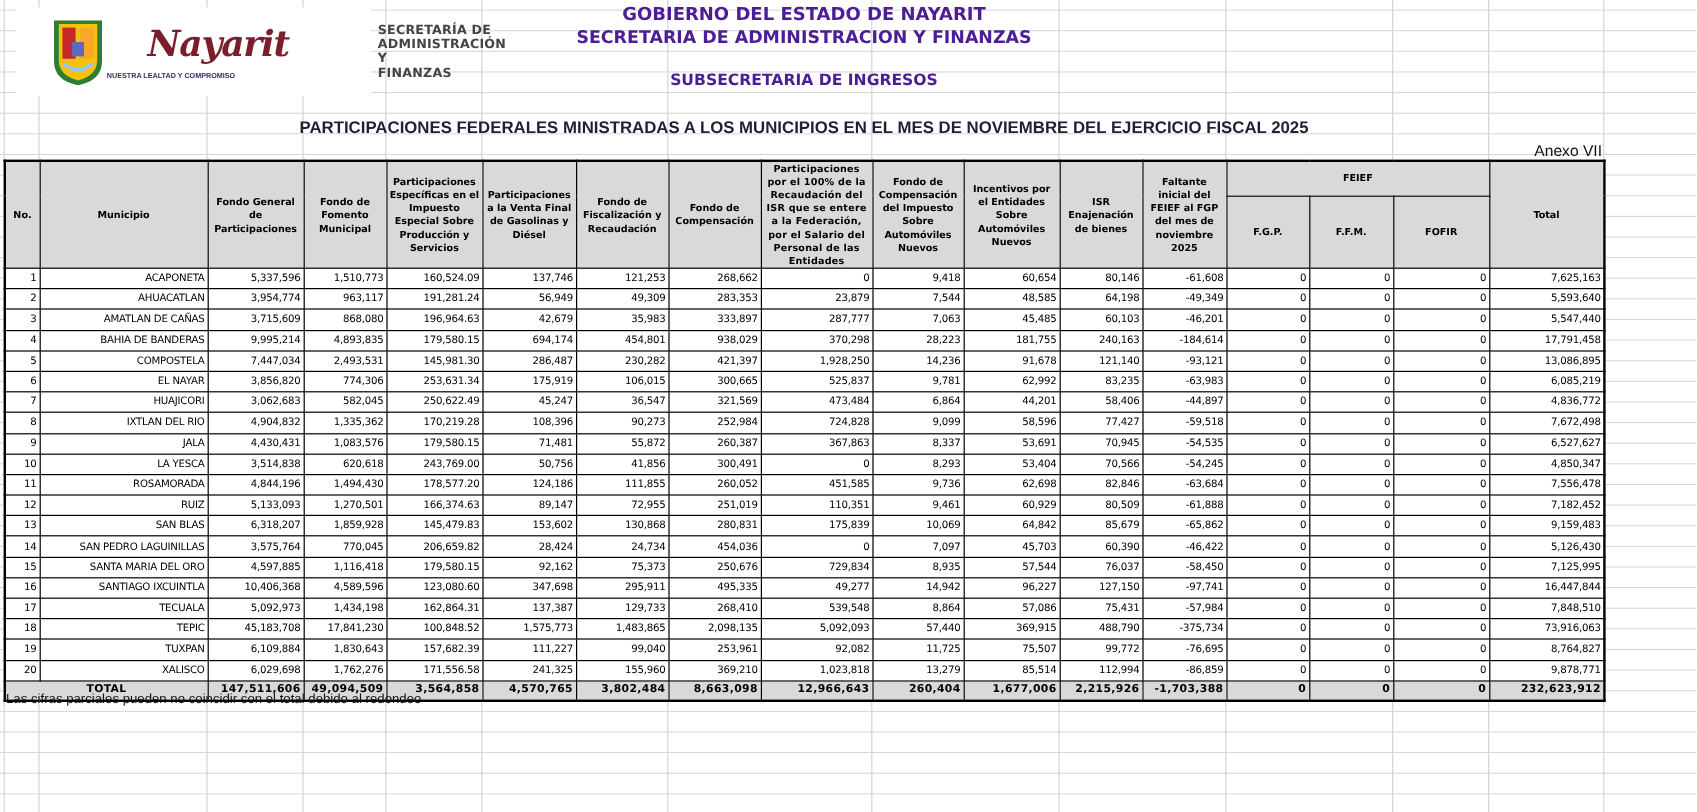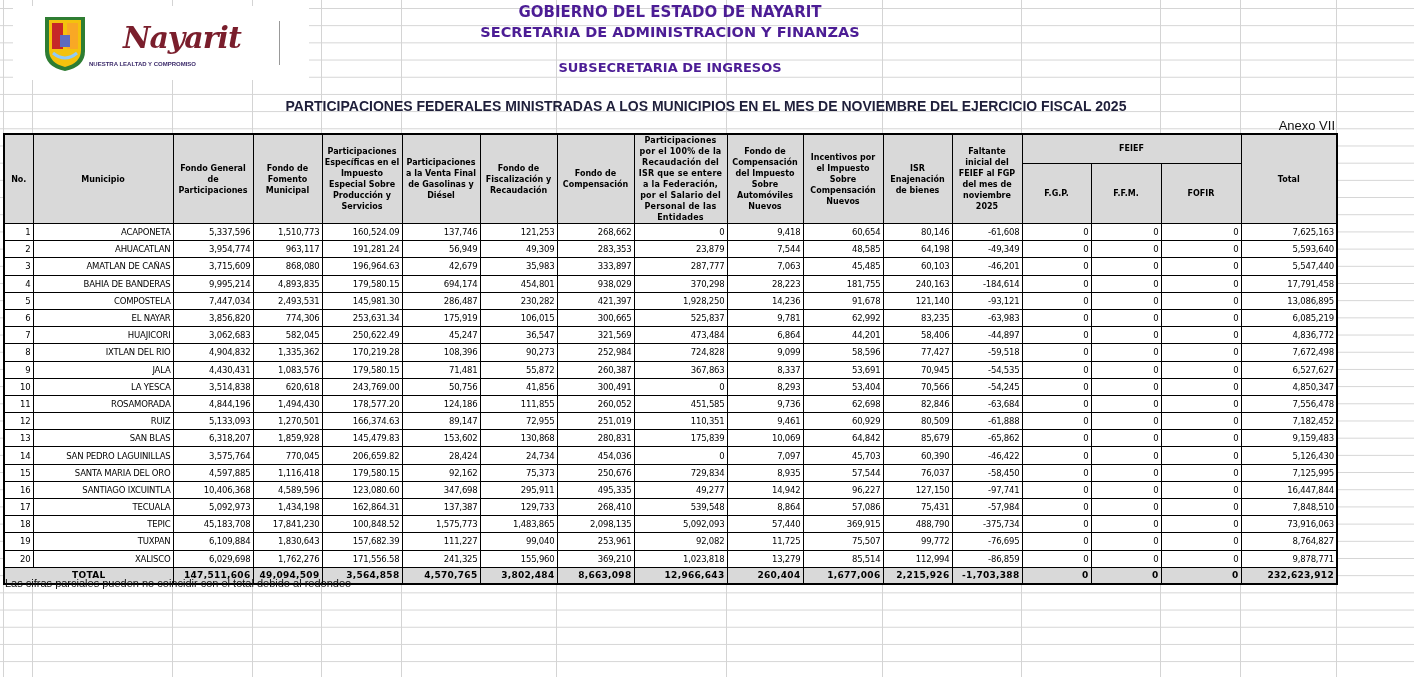--- a/index.html
+++ b/index.html
@@ -41,21 +41,21 @@
   .hdr-line {
     position: absolute; left: 420px; width: 500px; text-align: center;
     font-family: "DejaVu Sans", sans-serif; font-weight: bold; color: #4c1d95; z-index: 2;
   }
   .h1 { top: 3px; font-size: 15px; }
   .h2 { top: 24px; font-size: 14.5px; }
   .h3 { top: 60px; font-size: 13px; }
 
   .report-title {
     position: absolute; left: 0; width: 1340px; top: 98px; text-align: center;
-    font-size: 14px; font-weight: bold; color: #1f1f3a; z-index: 2; padding-left: 36px;
+    font-size: 14px; font-weight: bold; color: #1f1f3a; z-index: 2;
   }
   .annex {
     position: absolute; right: 79px; top: 118px; font-size: 13px; color: #111; z-index: 2;
   }
 
   table.data {
     position: absolute; left: 3px; top: 133px; z-index: 2;
     border-collapse: collapse; table-layout: fixed; background: #fff;
     border: 2px solid #000;
   }
@@ -108,20 +108,25 @@
       <path d="M8 7 L40 7 L40 37 Q40 50 24 54 Q8 50 8 37 Z" fill="#f4c20d"></path>
       <rect x="11" y="10" width="11" height="26" fill="#c62828"></rect>
       <rect x="26" y="10" width="11" height="26" fill="#f9a825"></rect>
       <rect x="19" y="22" width="10" height="12" fill="#5c6bc0"></rect>
       <path d="M12 40 Q24 50 36 40" stroke="#90caf9" stroke-width="3" fill="none"></path>
     </svg>
   </div>
   <span class="logo-word">Nayarit</span>
   <span class="logo-motto">NUESTRA LEALTAD Y COMPROMISO</span>
   <div class="logo-sep"></div>
+  <div class="logo-sec">
+    <div>SECRETARÍA DE</div>
+    <div>ADMINISTRACIÓN Y</div>
+    <div>FINANZAS</div>
+  </div>
 </div>
 
 <div class="hdr-line h1">GOBIERNO DEL ESTADO DE NAYARIT</div>
 <div class="hdr-line h2">SECRETARIA DE ADMINISTRACION Y FINANZAS</div>
 <div class="hdr-line h3">SUBSECRETARIA DE INGRESOS</div>
 
 <div class="report-title">PARTICIPACIONES FEDERALES MINISTRADAS A LOS MUNICIPIOS EN EL MES DE NOVIEMBRE DEL EJERCICIO FISCAL 2025</div>
 <div class="annex">Anexo VII</div>
 
 <table class="data">
@@ -149,21 +154,21 @@
       <th rowspan="2">No.</th>
       <th rowspan="2">Municipio</th>
       <th rowspan="2">Fondo General de Participaciones</th>
       <th rowspan="2">Fondo de Fomento Municipal</th>
       <th rowspan="2">Participaciones Específicas en el Impuesto Especial Sobre Producción y Servicios</th>
       <th rowspan="2">Participaciones a la Venta Final de Gasolinas y Diésel</th>
       <th rowspan="2">Fondo de Fiscalización y Recaudación</th>
       <th rowspan="2">Fondo de Compensación</th>
       <th rowspan="2" class="tiny">Participaciones por el 100% de la Recaudación del ISR que se entere a la Federación, por el Salario del Personal de las Entidades</th>
       <th rowspan="2">Fondo de Compensación del Impuesto Sobre Automóviles Nuevos</th>
-      <th rowspan="2">Incentivos por el Impuesto Sobre Compensación Nuevos</th>
+      <th rowspan="2">Incentivos por el Entidades Sobre Automóviles Nuevos</th>
       <th rowspan="2">ISR Enajenación de bienes</th>
       <th rowspan="2">Faltante inicial del FEIEF al FGP del mes de noviembre 2025</th>
       <th colspan="3" class="hdr-feief">FEIEF</th>
       <th rowspan="2">Total</th>
     </tr>
     <tr>
       <th class="sub">F.G.P.</th>
       <th class="sub">F.F.M.</th>
       <th class="sub">FOFIR</th>
     </tr>

